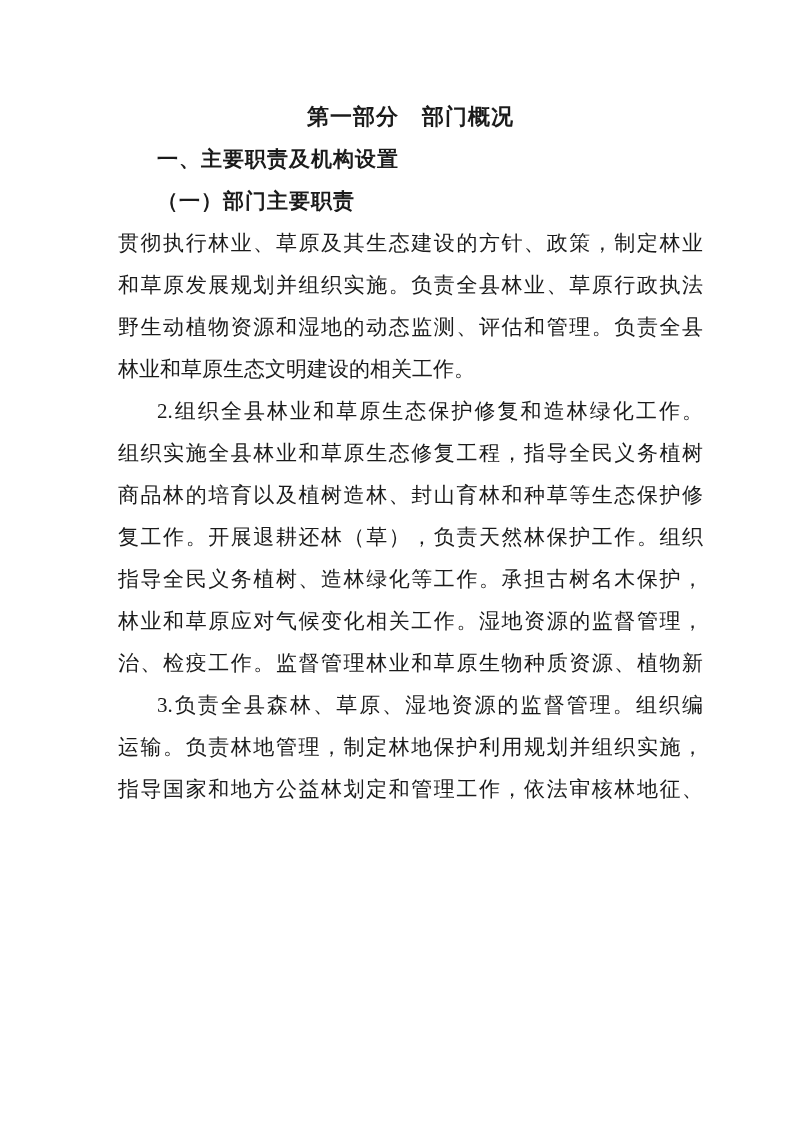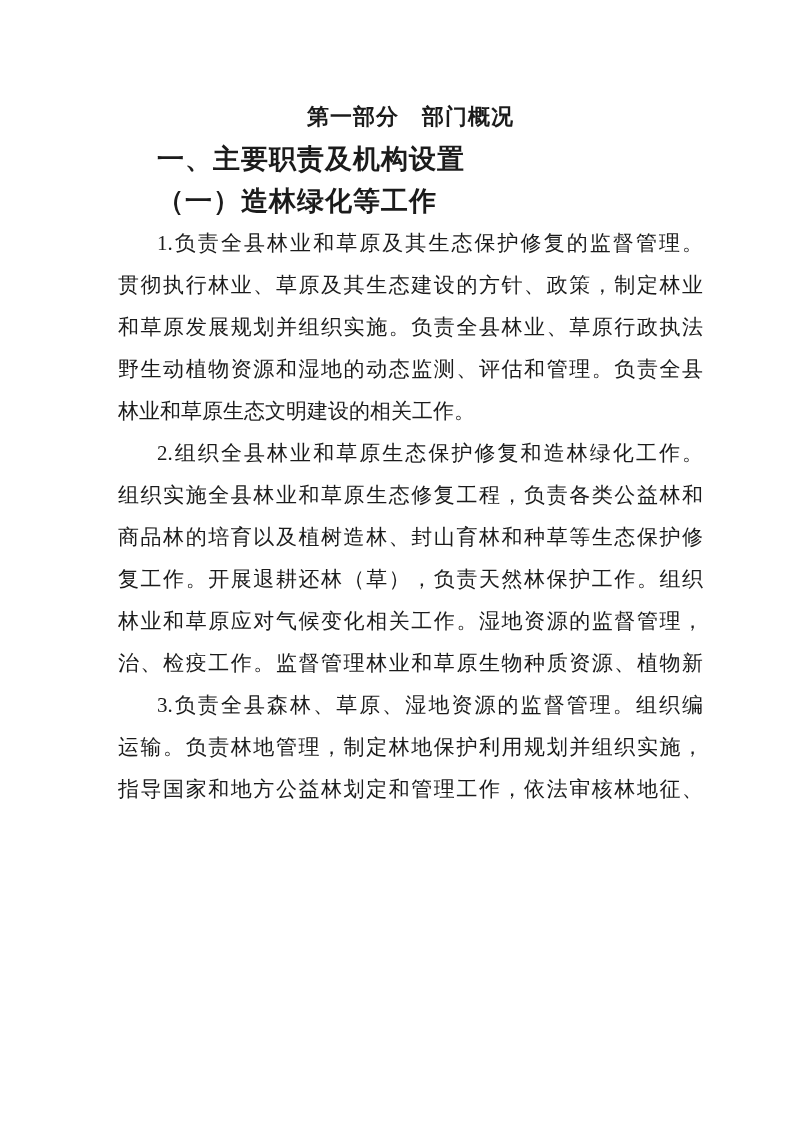--- a/index.html
+++ b/index.html
@@ -27,21 +27,21 @@
   .doc-title {
     text-align: center;
     font-weight: 700;
     font-size: 22px;
     font-family: "Liberation Sans", sans-serif;
     letter-spacing: 1px;
     white-space: pre;
   }
   .doc-heading {
     font-weight: 700;
-    font-size: 27px;
+    font-size: 21px;
     font-family: "Liberation Sans", sans-serif;
     padding-left: 39px;
     letter-spacing: 1px;
   }
   .body-line {
     text-align: justify;
     text-align-last: justify;
     text-justify: inter-character;
   }
   .body-line.first {
@@ -54,35 +54,35 @@
 </head>
 <body>
 
 <div class="page">
   <div class="text-column">
 
     <div class="doc-title">第一部分　部门概况</div>
 
     <div class="doc-heading">一、主要职责及机构设置</div>
 
-    <div class="doc-heading">（一）造林绿化等工作</div>
+    <div class="doc-heading">（一）部门主要职责</div>
 
     <div>
-      <div class="body-line first">1.负责全县林业和草原及其生态保护修复的监督管理。</div>
       <div class="body-line">贯彻执行林业、草原及其生态建设的方针、政策，制定林业</div>
       <div class="body-line">和草原发展规划并组织实施。负责全县林业、草原行政执法</div>
       <div class="body-line">野生动植物资源和湿地的动态监测、评估和管理。负责全县</div>
       <div class="body-line end">林业和草原生态文明建设的相关工作。</div>
     </div>
 
     <div>
       <div class="body-line first">2.组织全县林业和草原生态保护修复和造林绿化工作。</div>
-      <div class="body-line">组织实施全县林业和草原生态修复工程，负责各类公益林和</div>
+      <div class="body-line">组织实施全县林业和草原生态修复工程，指导全民义务植树</div>
       <div class="body-line">商品林的培育以及植树造林、封山育林和种草等生态保护修</div>
       <div class="body-line">复工作。开展退耕还林（草），负责天然林保护工作。组织</div>
+      <div class="body-line">指导全民义务植树、造林绿化等工作。承担古树名木保护，</div>
       <div class="body-line">林业和草原应对气候变化相关工作。湿地资源的监督管理，</div>
       <div class="body-line">治、检疫工作。监督管理林业和草原生物种质资源、植物新</div>
     </div>
 
     <div>
       <div class="body-line first">3.负责全县森林、草原、湿地资源的监督管理。组织编</div>
       <div class="body-line">运输。负责林地管理，制定林地保护利用规划并组织实施，</div>
       <div class="body-line">指导国家和地方公益林划定和管理工作，依法审核林地征、</div>
     </div>
 

